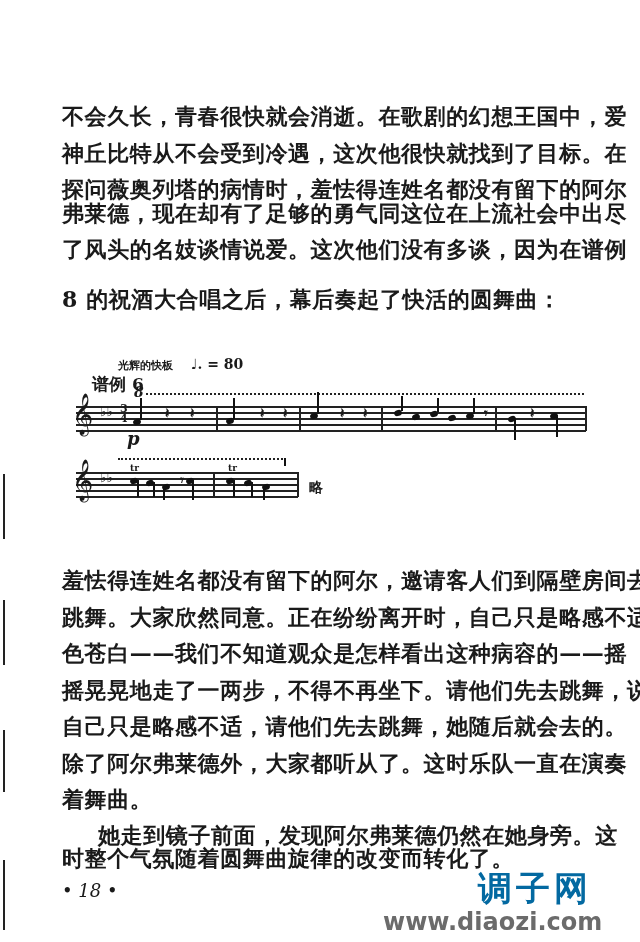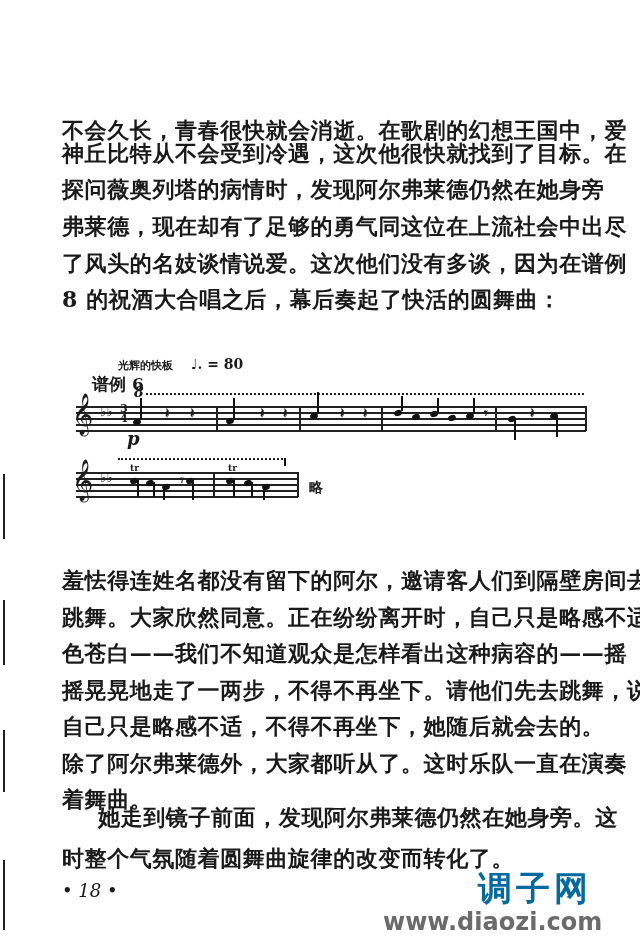--- a/index.html
+++ b/index.html
@@ -45,25 +45,25 @@
   }
   .wm-url {
     position: absolute; left: 383px; top: 908px; font-size: 24px; font-weight: 700; color: #6b6b6b;
     font-family: "DejaVu Sans", sans-serif;
   }
 </style>
 </head>
 <body>
 
 <div>
-  <div class="line" style="top:117px">不会久长，青春很快就会消逝。在歌剧的幻想王国中，爱</div>
+  <div class="line" style="top:103px">不会久长，青春很快就会消逝。在歌剧的幻想王国中，爱</div>
   <div class="line" style="top:140px">神丘比特从不会受到冷遇，这次他很快就找到了目标。在</div>
-  <div class="line" style="top:176px">探问薇奥列塔的病情时，发现阿尔弗莱德仍然在她身旁</div>
-  <div class="line" style="top:213px">弗莱德，现在却有了足够的勇气同这位在上流社会中出尽</div>
-  <div class="line" style="top:250px">了风头的名妓谈情说爱。这次他们没有多谈，因为在谱例</div>
+  <div class="line" style="top:176px">探问薇奥列塔的病情时，羞怯得连姓名都没有留下的阿尔</div>
+  <div class="line" style="top:200px">弗莱德，现在却有了足够的勇气同这位在上流社会中出尽</div>
+  <div class="line" style="top:236px">了风头的名妓谈情说爱。这次他们没有多谈，因为在谱例</div>
   <div class="line" style="top:286px">8 的祝酒大合唱之后，幕后奏起了快活的圆舞曲：</div>
 </div>
 
 <div>
   <div class="label-example">谱例 6</div>
   <div class="tempo">
     <span>光辉的快板</span>
     <span class="note">♩. = 80</span>
   </div>
 
@@ -153,27 +153,27 @@
   <div class="barline" style="left:297px; top:472px; height:25px"></div>
 
   <div class="lue" style="left:309px; top:479px">略</div>
 </div>
 
 <div>
   <div class="line" style="top:567px">羞怯得连姓名都没有留下的阿尔，邀请客人们到隔壁房间去</div>
   <div class="line" style="top:604px">跳舞。大家欣然同意。正在纷纷离开时，自己只是略感不适</div>
   <div class="line" style="top:640px">色苍白——我们不知道观众是怎样看出这种病容的——摇</div>
   <div class="line" style="top:677px">摇晃晃地走了一两步，不得不再坐下。请他们先去跳舞，说</div>
-  <div class="line" style="top:713px">自己只是略感不适，不得不再坐下，她随后就会去的。</div>
+  <div class="line" style="top:713px">自己只是略感不适，请他们先去跳舞，她随后就会去的。</div>
   <div class="line" style="top:750px">除了阿尔弗莱德外，大家都听从了。这时乐队一直在演奏</div>
   <div class="line" style="top:786px">着舞曲。</div>
 </div>
 
 <div>
-  <div class="line indent" style="top:804px">她走到镜子前面，发现阿尔弗莱德仍然在她身旁。这</div>
+  <div class="line indent" style="top:822px">她走到镜子前面，发现阿尔弗莱德仍然在她身旁。这</div>
   <div class="line" style="top:845px">时整个气氛随着圆舞曲旋律的改变而转化了。</div>
 </div>
 
 <div class="page-num">• 18 •</div>
 
 <div class="margin-mark" style="top:474px; height:65px"></div>
 <div class="margin-mark" style="top:600px; height:65px"></div>
 <div class="margin-mark" style="top:730px; height:62px"></div>
 <div class="margin-mark" style="top:860px; height:70px"></div>
 

